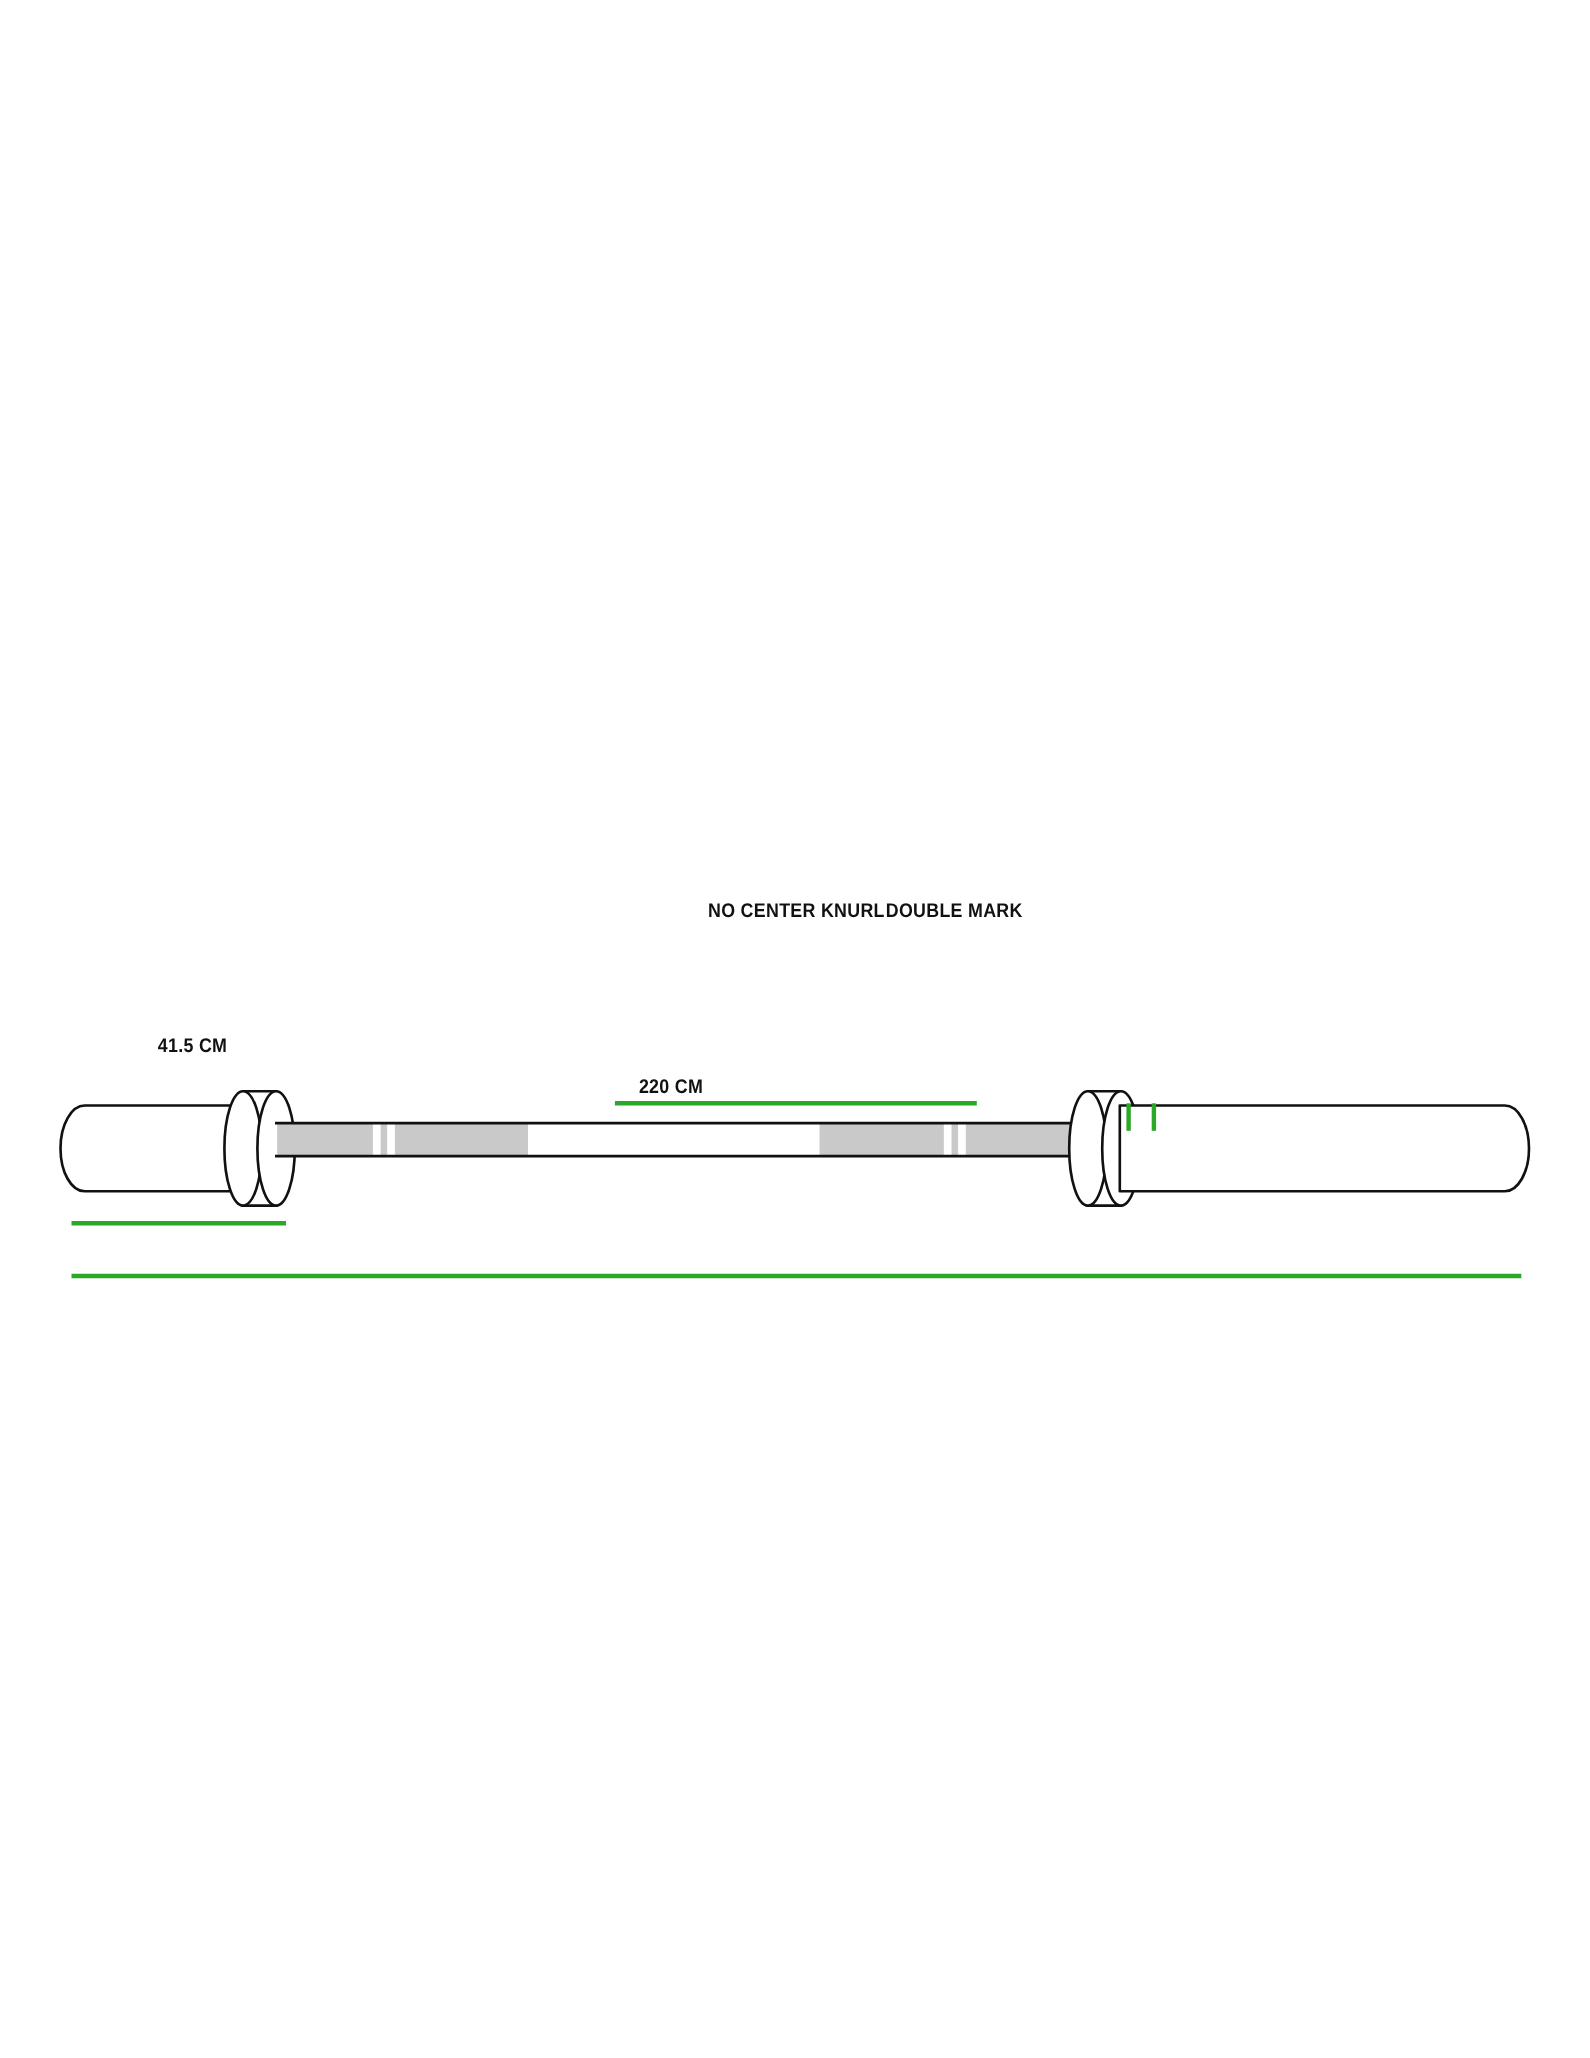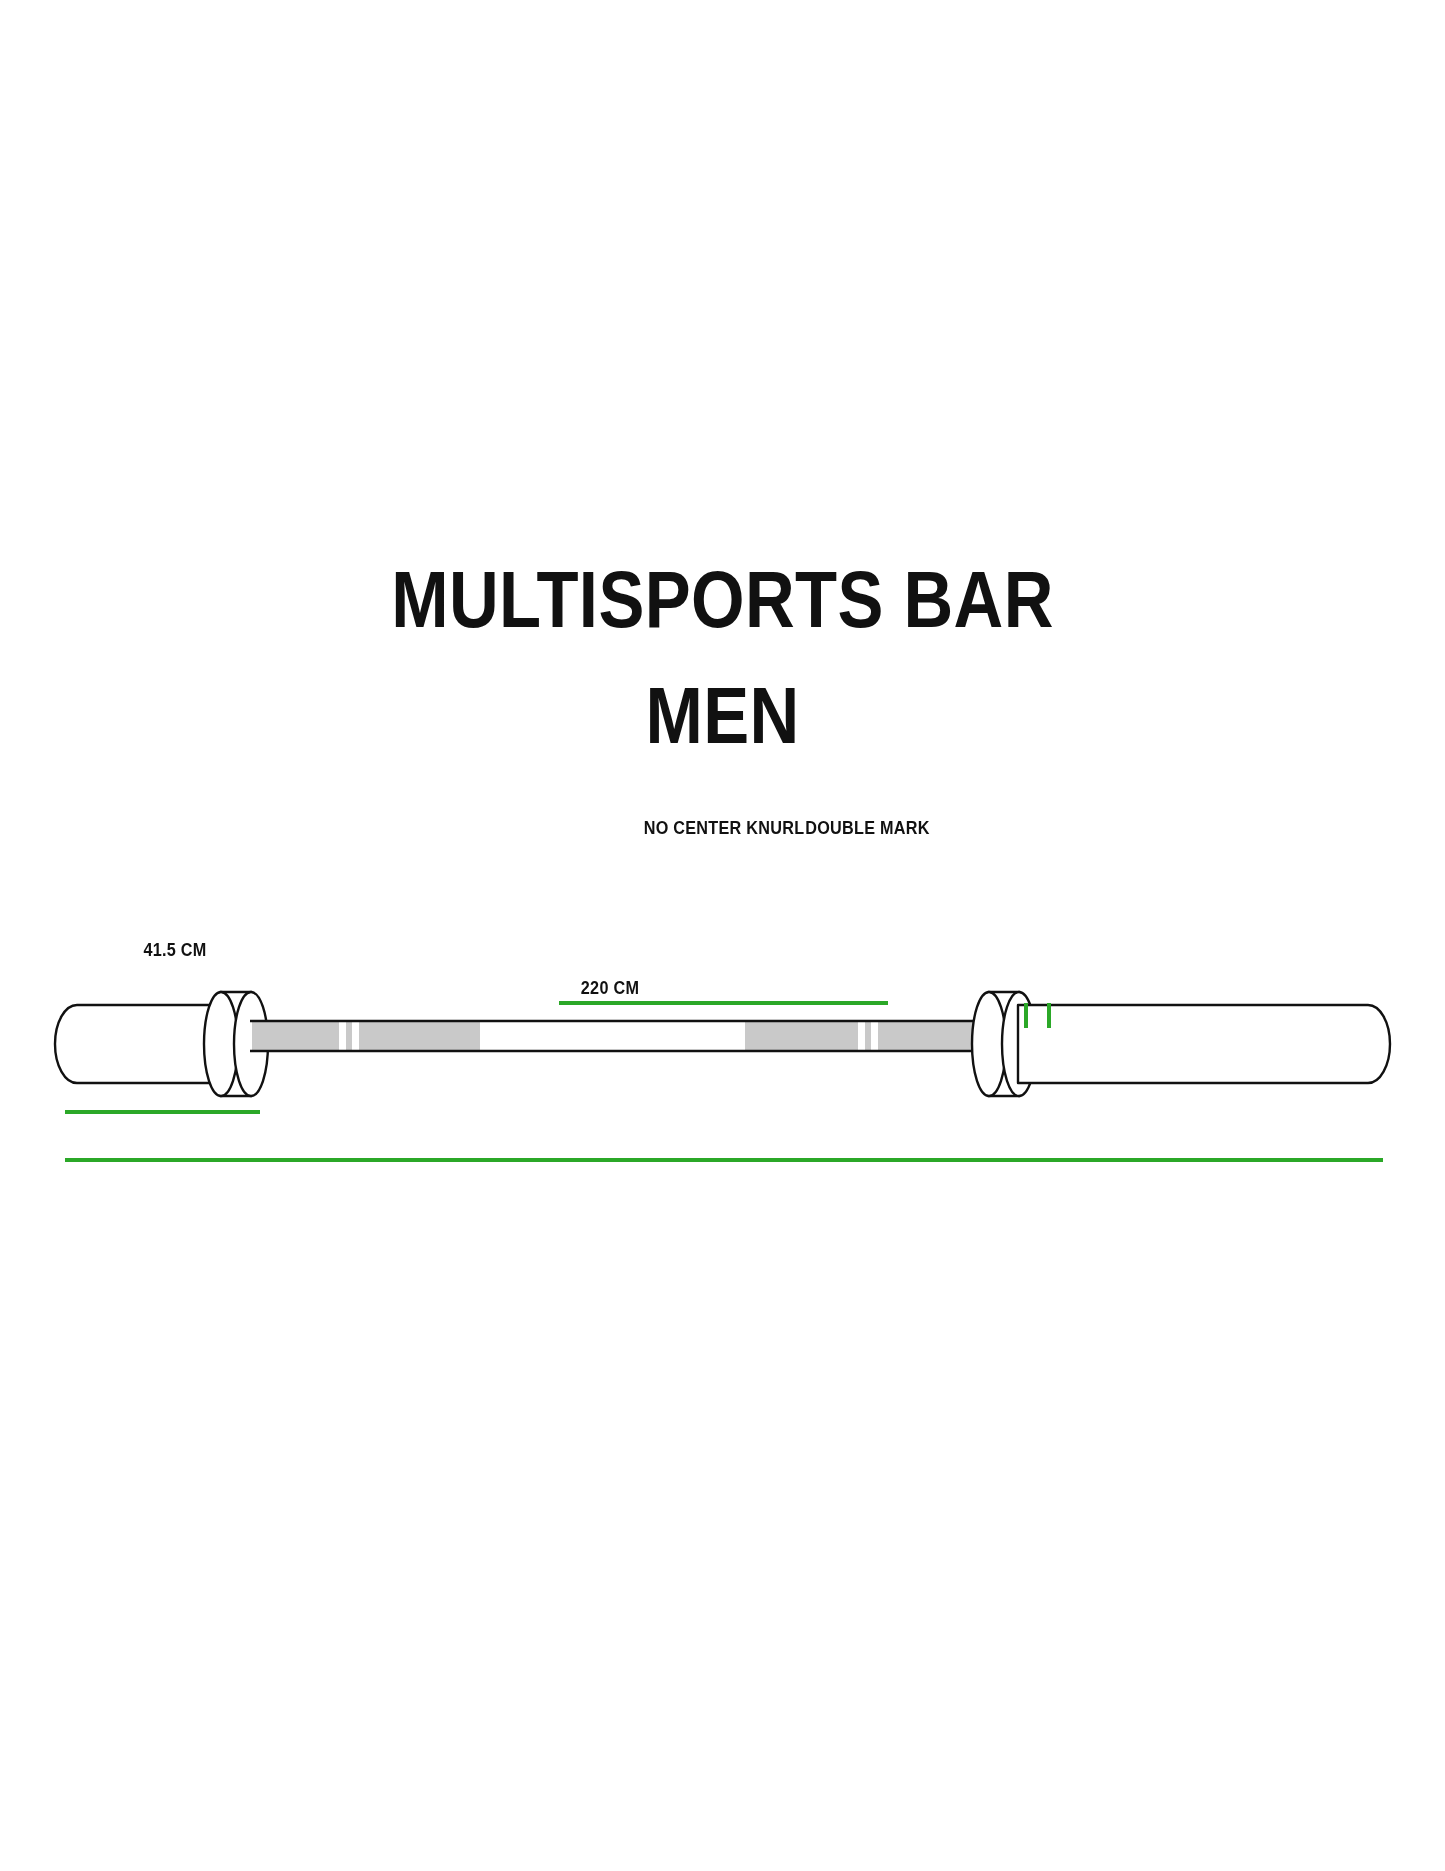--- a/index.html
+++ b/index.html
@@ -110,24 +110,20 @@
     width: 1220px;
     text-align: center;
     transform-origin: center center;
   }
 </style>
 </head>
 <body>
 
 <div id="page">
 
-  <div class="title-block">
-    <span class="title-line title-main">MULTISPORTS BAR</span>
-    <span class="title-line title-sub">MEN</span>
-  </div>
 
   <div id="diagram">
     <svg width="1445" height="1871" viewBox="0 0 1445 1871" xmlns="http://www.w3.org/2000/svg">
 
       <defs>
 
         <clipPath id="shaftClip">
           <rect x="250" y="1021" width="740" height="30"></rect>
         </clipPath>
       </defs>

